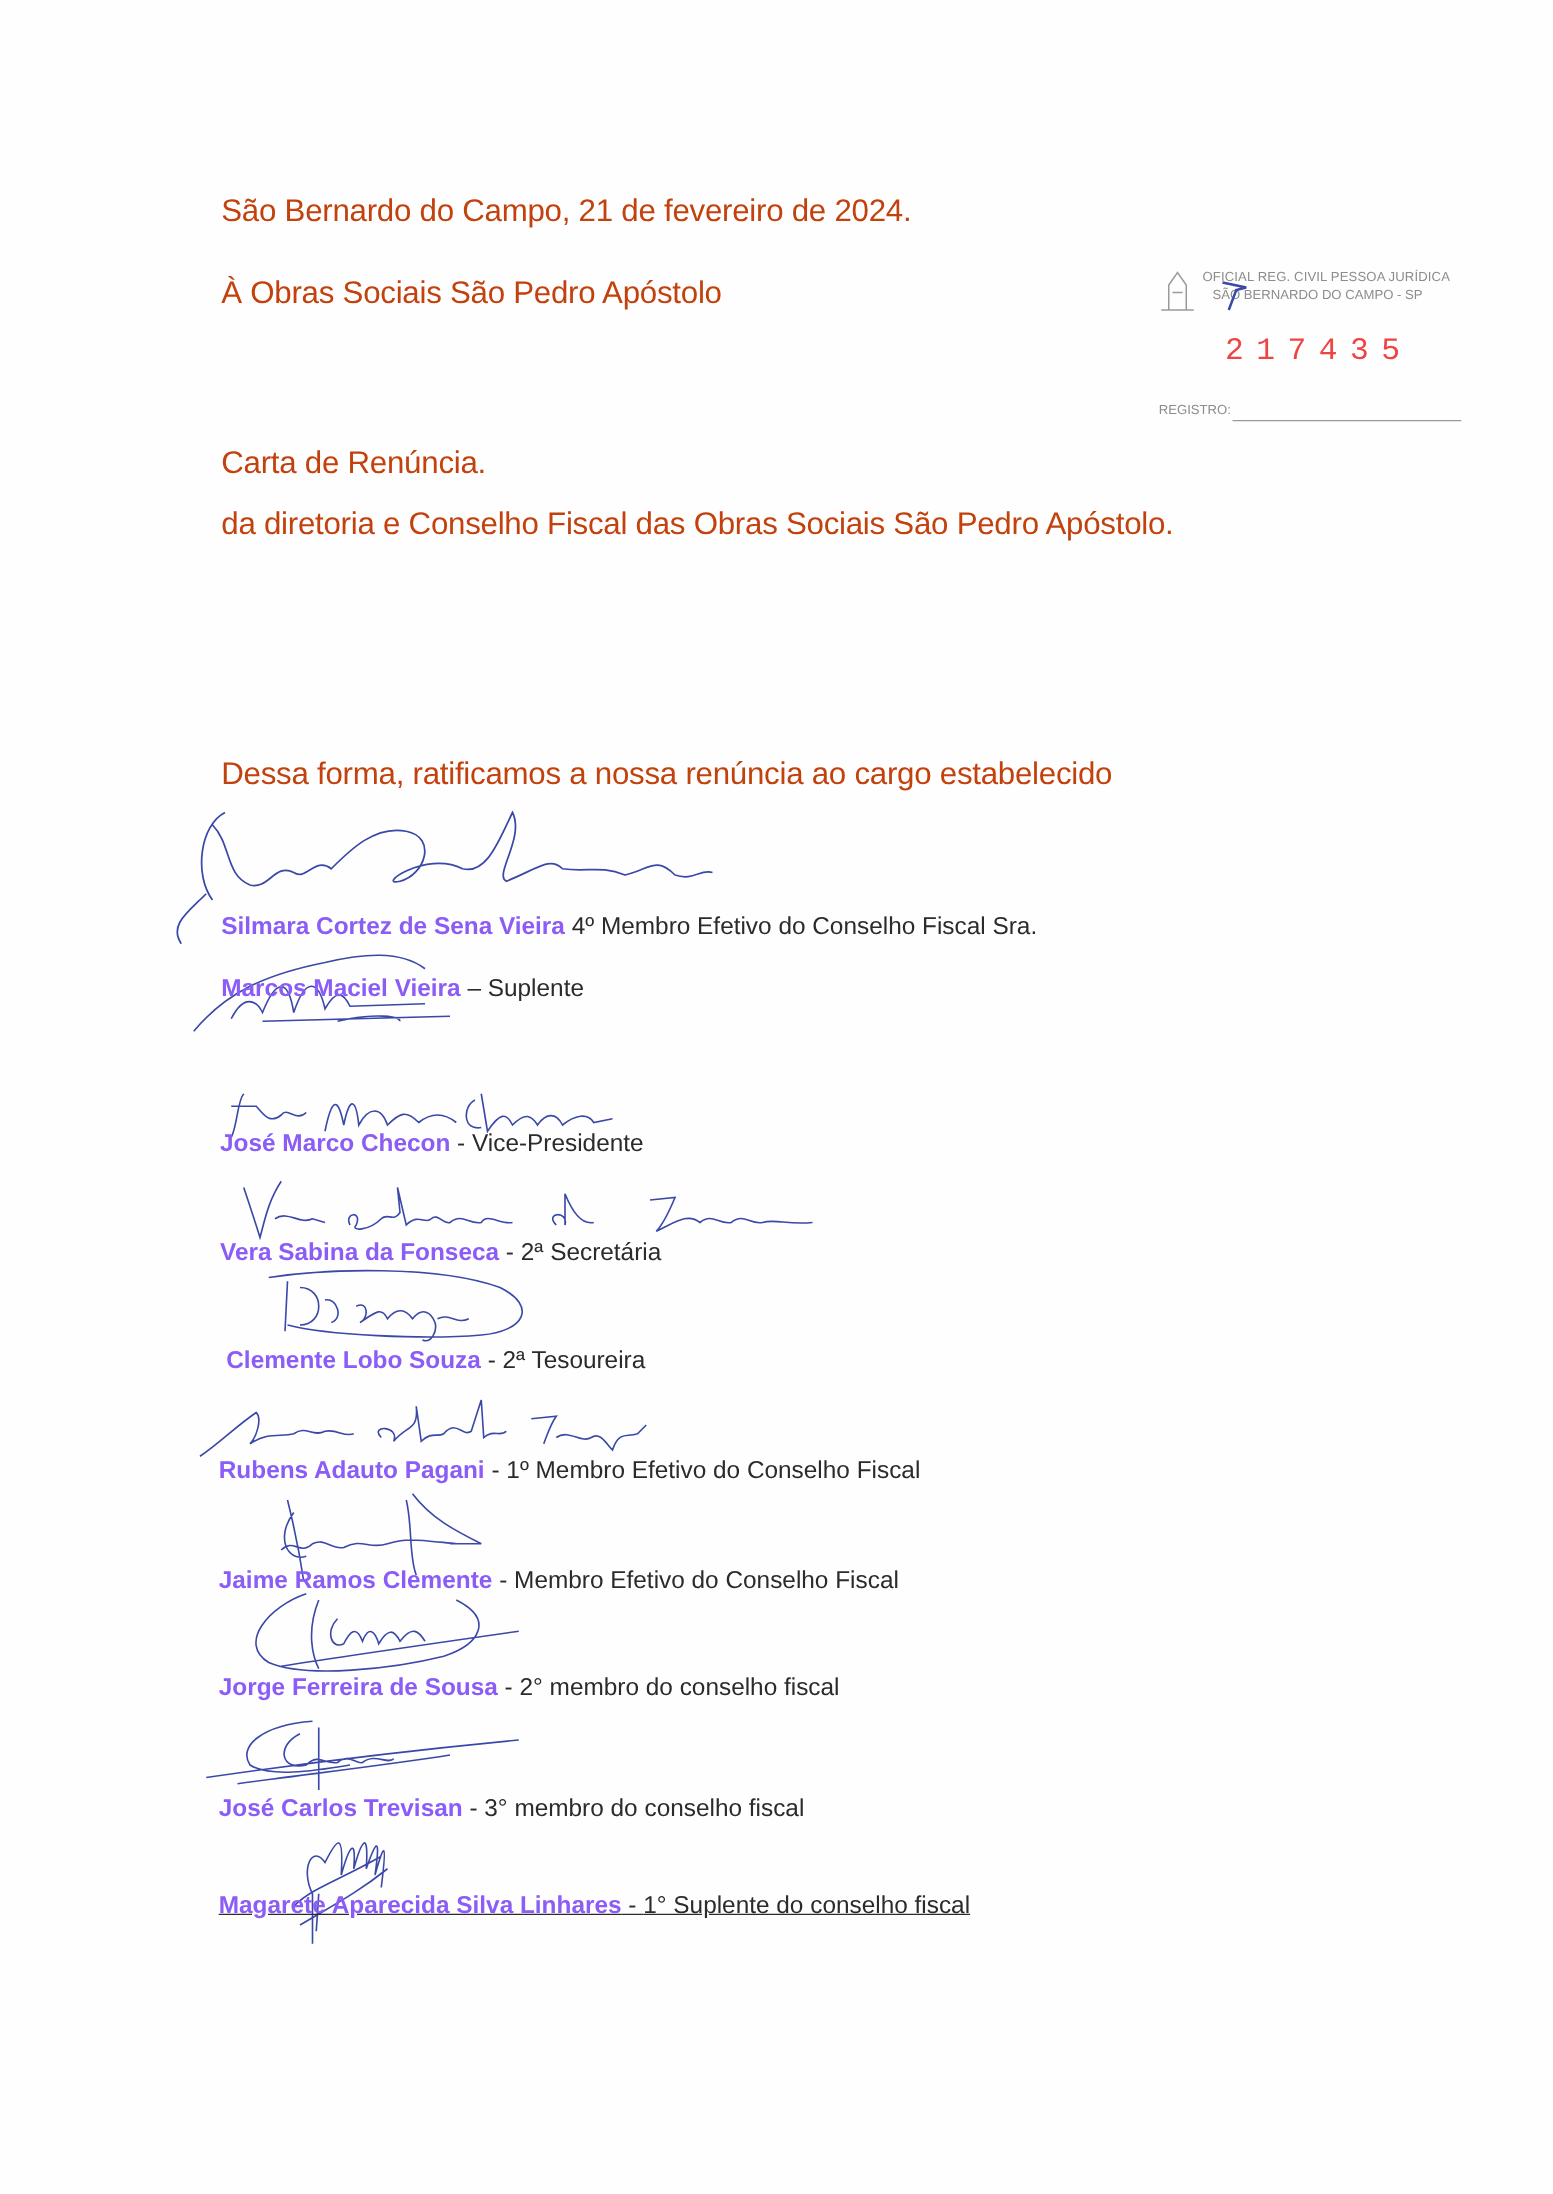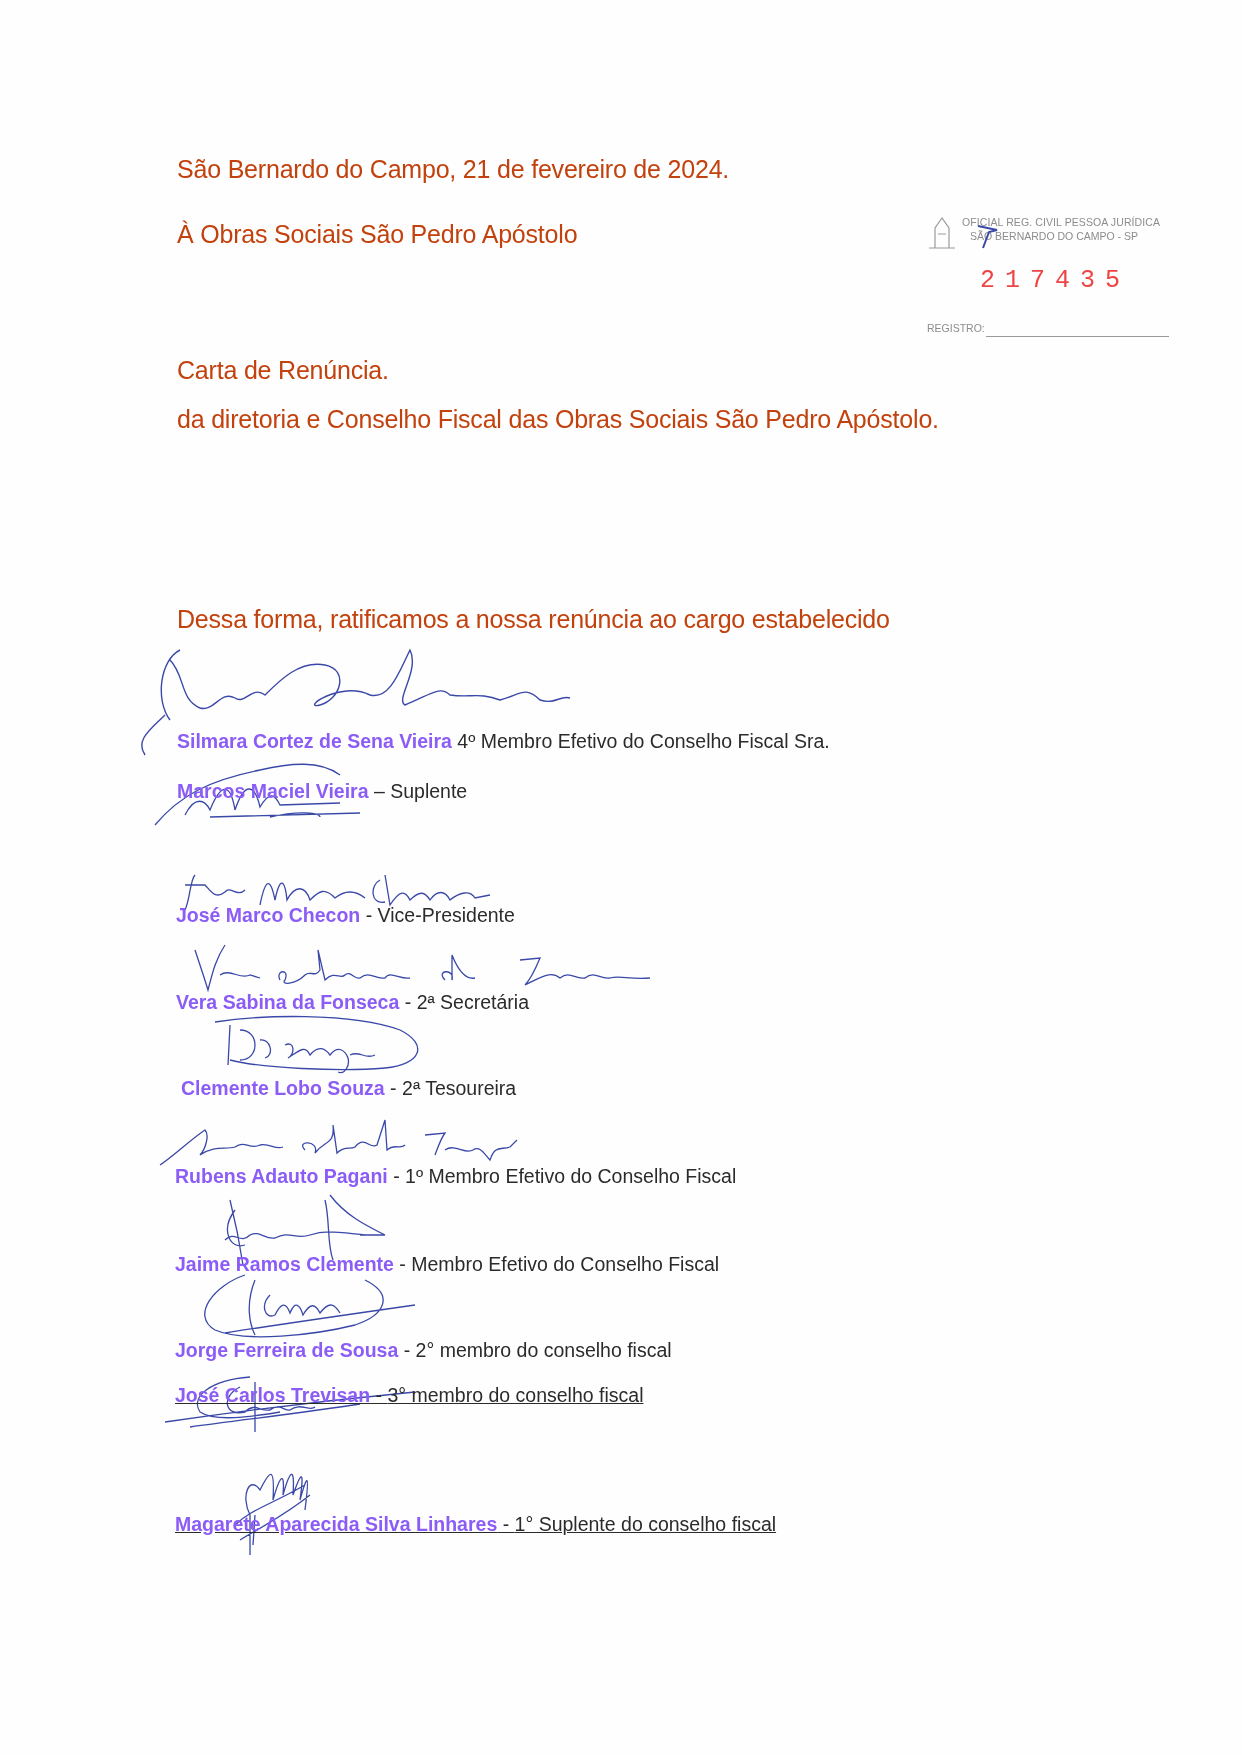--- a/index.html
+++ b/index.html
@@ -97,20 +97,20 @@
   </div>
   <div class="member arial" style="left:175px;top:1165px;">
     <b>Rubens Adauto Pagani</b><span> - </span><span>1º Membro Efetivo do Conselho Fiscal</span>
   </div>
   <div class="member arial" style="left:175px;top:1253px;">
     <b>Jaime Ramos Clemente</b><span> - </span><span>Membro Efetivo do Conselho Fiscal</span>
   </div>
   <div class="member arial" style="left:175px;top:1339px;">
     <b>Jorge Ferreira de Sousa</b><span> - </span><span>2° membro do conselho fiscal</span>
   </div>
-  <div class="member arial" style="left:175px;top:1384px;text-decoration:underline;">
+  <div class="member arial" style="left:175px;top:1436px;">
     <b>José Carlos Trevisan</b><span> - </span><span>3° membro do conselho fiscal</span>
   </div>
   <div class="member arial" style="left:175px;top:1513px;text-decoration:underline;">
     <b>Magarete Aparecida Silva Linhares</b><span> - </span><span>1° Suplente do conselho fiscal</span>
   </div>
 
 </div>
 
 </body></html>

